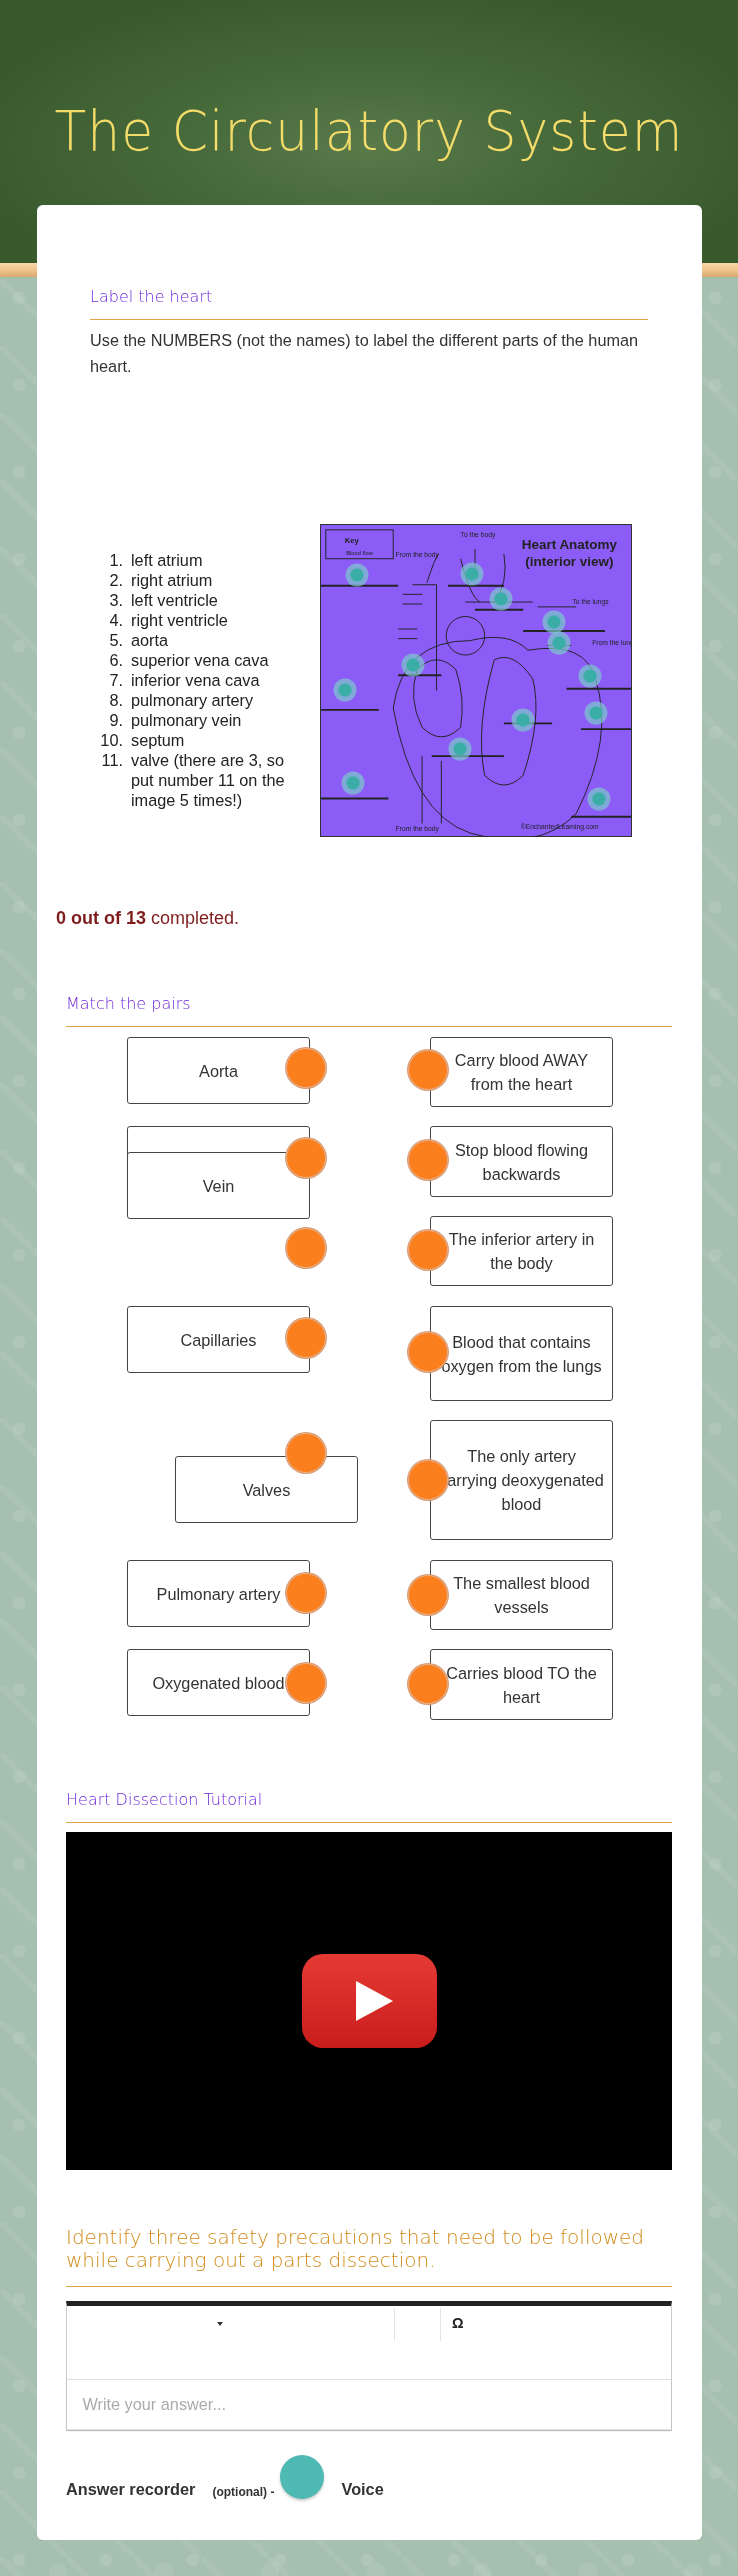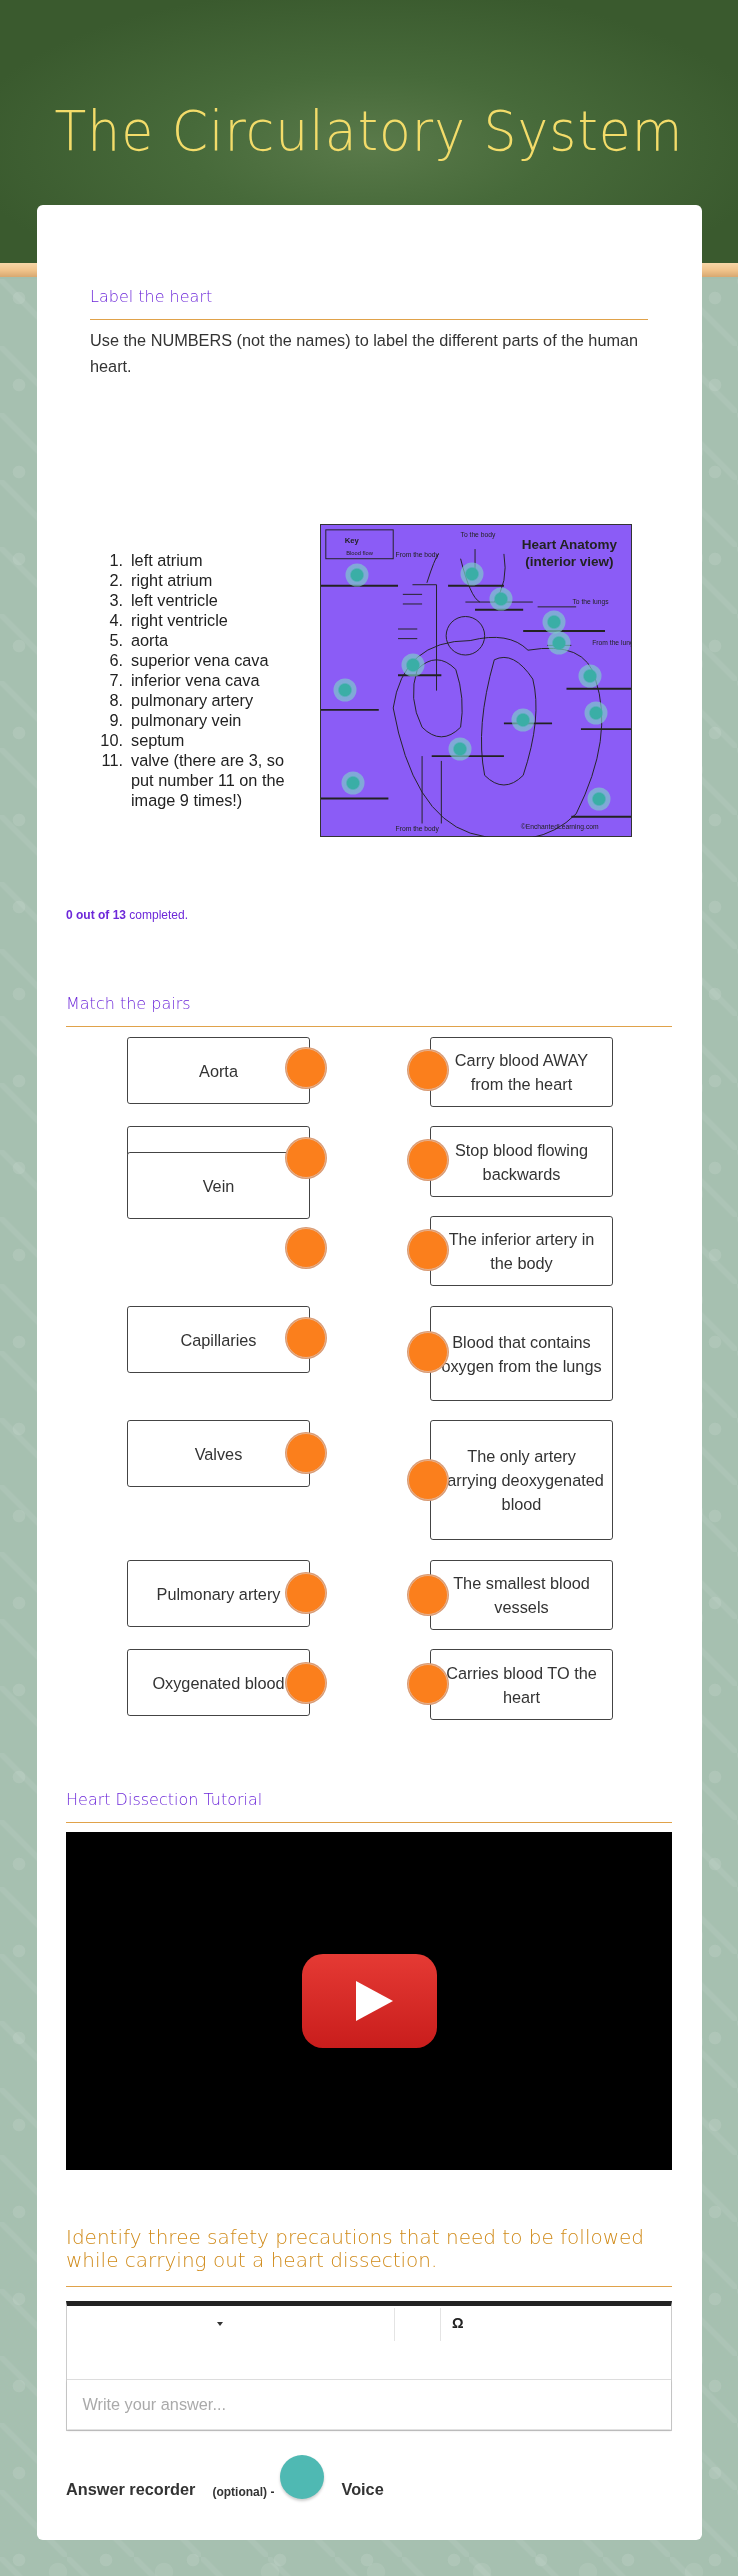--- a/index.html
+++ b/index.html
@@ -55,21 +55,21 @@
   .heart-img {
     position: absolute; left: 320px; top: 524px; width: 312px; height: 313px;
     border: 1px solid #333; background: #8b5cf6;
   }
   .hotspot {
     position: absolute; width: 23px; height: 23px; border-radius: 50%;
     background: radial-gradient(circle, #3aaea6 0%, #3aaea6 35%, rgba(120,205,198,0.7) 45%, rgba(140,215,208,0.55) 100%);
     transform: translate(-11.5px,-11.5px);
   }
   .completed {
-    position: absolute; left: 66px; top: 908px; font-size: 12px; color: #6d28d9;
+    position: absolute; left: 56px; top: 908px; font-size: 18px; color: #7f1d1d;
   }
   .completed b { font-weight: bold; }
   .match-box {
     position: absolute; border: 1px solid #444; border-radius: 2.9px; background: #fff;
     display: flex; align-items: center; justify-content: center; text-align: center;
     font-size: 16.3px; line-height: 24px; color: #333; padding: 0 5.8px;
   }
   .match-left { left: 127px; width: 183px; height: 67px; }
   .match-right { left: 430px; width: 183px; }
   .dot {
@@ -141,21 +141,21 @@
   <li><span class="num">1.</span><span>left atrium</span></li>
   <li><span class="num">2.</span><span>right atrium</span></li>
   <li><span class="num">3.</span><span>left ventricle</span></li>
   <li><span class="num">4.</span><span>right ventricle</span></li>
   <li><span class="num">5.</span><span>aorta</span></li>
   <li><span class="num">6.</span><span>superior vena cava</span></li>
   <li><span class="num">7.</span><span>inferior vena cava</span></li>
   <li><span class="num">8.</span><span>pulmonary artery</span></li>
   <li><span class="num">9.</span><span>pulmonary vein</span></li>
   <li><span class="num">10.</span><span>septum</span></li>
-  <li><span class="num">11.</span><span>valve (there are 3, so put number 11 on the image 9 times!)</span></li>
+  <li><span class="num">11.</span><span>valve (there are 3, so put number 11 on the image 5 times!)</span></li>
 </ol>
 
 <div class="heart-img">
   <svg width="310" height="312" viewBox="0 0 322 324" style="position:absolute;left:0;top:0;">
     <g fill="none" stroke="#222" stroke-width="1">
       <rect x="5" y="5" width="70" height="30"></rect>
       <path d="M95 62 h25 v110 M85 72 h20 M85 82 h20 M80 108 h20 M80 118 h20"></path>
       <path d="M110 60 q8 -25 12 -30 M145 35 q10 40 20 45 M160 25 v30 M190 30 q5 30 -10 50"></path>
       <path d="M75 190 q10 -70 80 -70 q40 -10 60 10 q60 -10 70 30 q20 60 -20 140 q-40 40 -110 20 q-60 -20 -80 -130z"></path>
       <path d="M100 150 q20 -20 40 0 q10 30 5 60 q-20 20 -40 0 q-15 -30 -5 -60z"></path>
@@ -206,21 +206,21 @@
 <div class="hotspot" style="left:599px; top:799px;"></div>
 
 <div class="completed"><b>0 out of 13</b><span> completed.</span></div>
 
 <div class="section-title" style="left:66px; top:994px; width:606px;">Match the pairs</div>
 
 <div class="match-box match-left" style="top:1037px;">Aorta</div>
 <div class="match-box match-left" style="top:1126px;">Arteries</div>
 <div class="match-box match-left" style="top:1152px;">Vein</div>
 <div class="match-box match-left" style="top:1306px;">Capillaries</div>
-<div class="match-box match-left" style="top:1420px;">Valves</div>
+<div class="match-box match-left" style="top:1456px;margin-left:48px;">Valves</div>
 <div class="match-box match-left" style="top:1560px;">Pulmonary artery</div>
 <div class="match-box match-left" style="top:1649px;">Oxygenated blood</div>
 
 <div class="dot" style="left:286px; top:1048px;"></div>
 <div class="dot" style="left:286px; top:1138px;"></div>
 <div class="dot" style="left:286px; top:1228px;"></div>
 <div class="dot" style="left:286px; top:1318px;"></div>
 <div class="dot" style="left:286px; top:1433px;"></div>
 <div class="dot" style="left:286px; top:1573px;"></div>
 <div class="dot" style="left:286px; top:1663px;"></div>
@@ -240,21 +240,21 @@
 <div class="dot" style="left:408px; top:1460px;"></div>
 <div class="dot" style="left:408px; top:1575px;"></div>
 <div class="dot" style="left:408px; top:1664px;"></div>
 
 <div class="section-title" style="left:66px; top:1790px; width:606px;">Heart Dissection Tutorial</div>
 <div class="video"></div>
 <div class="yt-btn">
   <div class="yt-play"></div>
 </div>
 
-<div class="q-title">Identify three safety precautions that need to be followed while carrying out a heart dissection.</div>
+<div class="q-title">Identify three safety precautions that need to be followed while carrying out a parts dissection.</div>
 
 <div class="editor">
   <div class="toolbar">
     <div class="tb-dropdown">
       <div class="tb-caret"></div>
     </div>
     <div class="tb-sep" style="left:327px;"></div>
     <div class="tb-sep" style="left:373px;"></div>
     <span class="tb-omega">Ω</span>
   </div>

